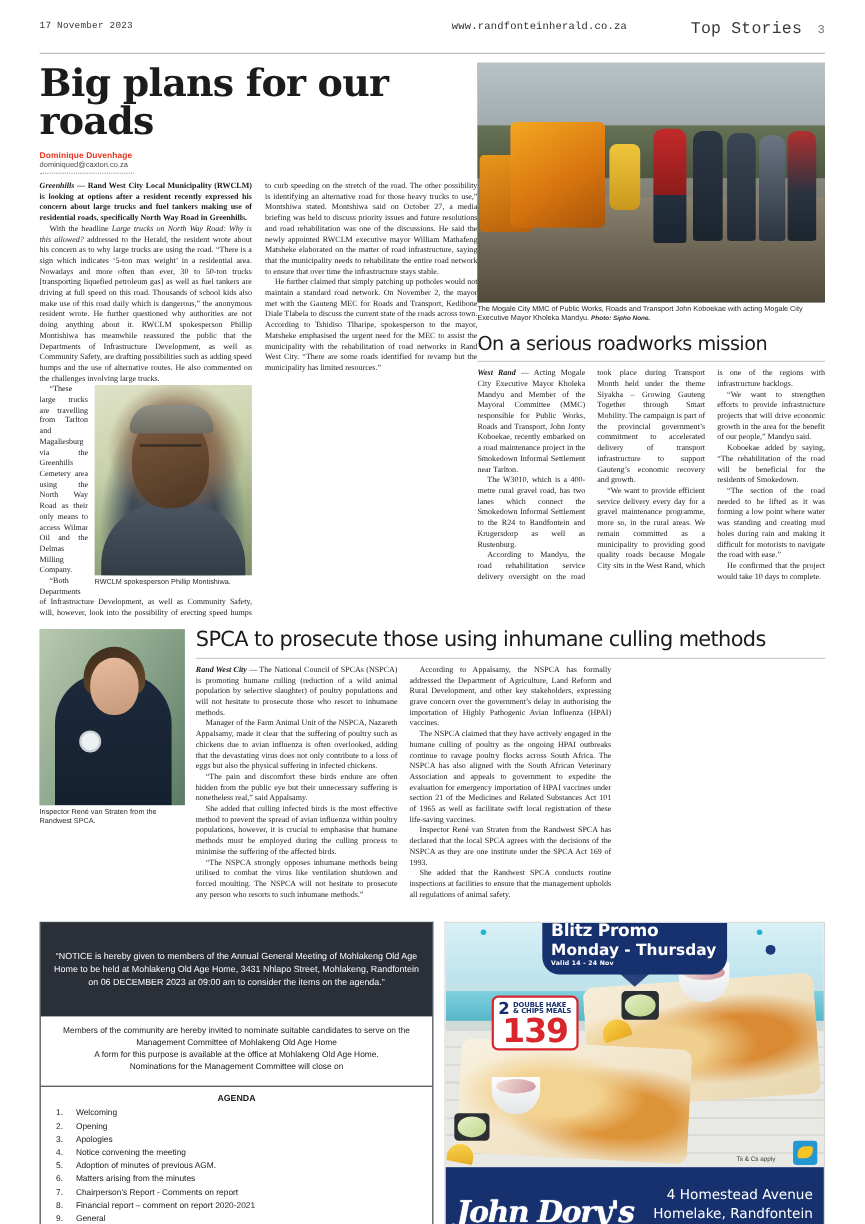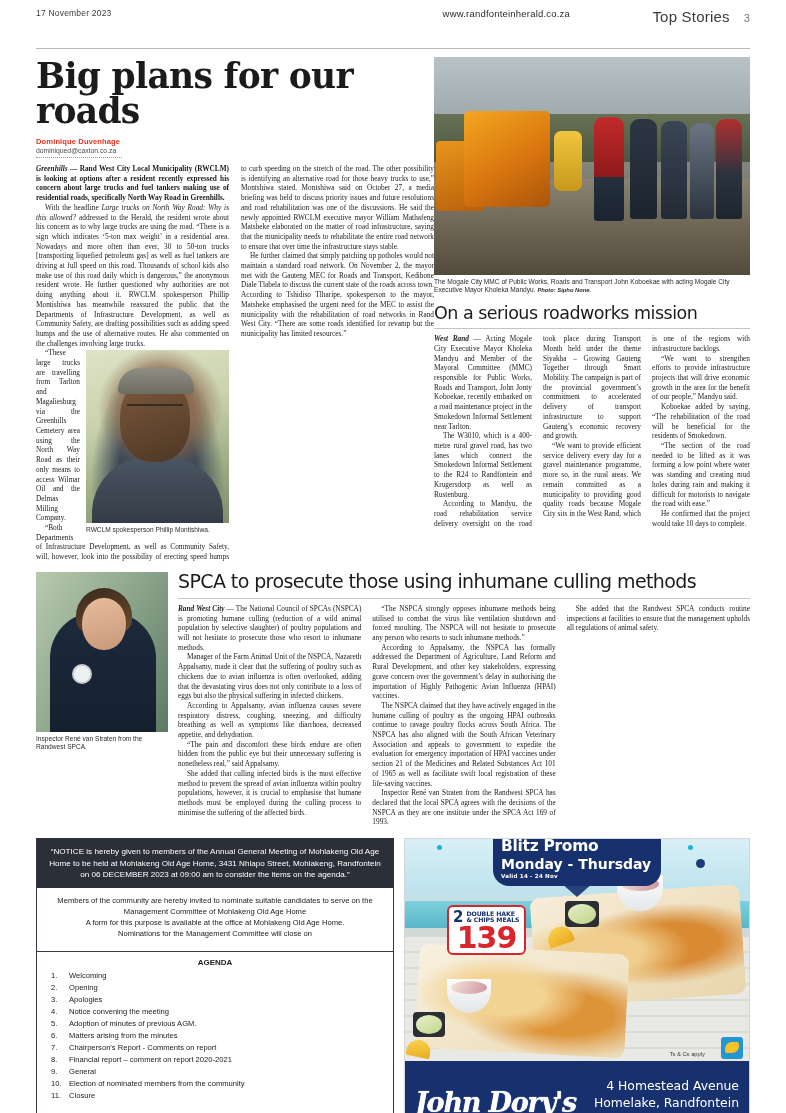--- a/index.html
+++ b/index.html
@@ -9,23 +9,23 @@
     background: #ffffff;
     font-family: "Liberation Serif", serif;
     color: #1a1a1a;
     overflow: hidden;
     position: relative;
   }
   .page { width: 786px; height: 1113px; position: relative; padding: 0 36px; }
 
   
   .masthead {
-    height: 44px; padding-top: 8px;
+    height: 44px; padding-top: 18px;
     display: flex; align-items: flex-start; justify-content: space-between;
-    font-family: Liberation Sans, sans-serif;
+    font-family: Liberation Mono, monospace;
     font-size: 8.5px; color: #3a3a3a; letter-spacing: .2px;
   }
   .mh-date { width: 180px; }
   .mh-url  { flex: 1; text-align: right; font-size: 9.5px; color: #2b2b2b; }
   .mh-right { width: 180px; text-align: right; display: flex; justify-content: flex-end; gap: 14px; align-items: baseline;}
   .mh-section { font-size: 15px; }
   .mh-page { font-size: 11px; color: #777; }
   .rule-top { border-top: 1px solid #b9b9b9; margin-top: 4px; }
 
   
@@ -153,21 +153,21 @@
   h2.spca-headline {
     font-family: "DejaVu Sans", sans-serif;
     font-size: 19px; font-weight: 400; letter-spacing: -0.6px;
     margin: 0 0 6px 0; color: #1b1b1b; line-height: 1.05;
   }
 
   
   .ads { display: flex; gap: 10px; margin-top: 10px; }
   .notice-ad { width: 358px; border: 1px solid #2e3440; background:#fff; }
   .notice-head {
-    background: #2b2f38; color: #ffffff; padding: 7px 12px;
+    background: #2b2f38; color: #ffffff; padding: 25px 12px;
     font-family: "Liberation Sans", sans-serif; font-size: 8.1px;
     line-height: 1.45; text-align: center;
   }
   .notice-body {
     padding: 7px 10px 6px 10px; text-align: center;
     font-family: "Liberation Sans", sans-serif; font-size: 7.6px; line-height: 1.45; color:#1a1a1a;
   }
   .notice-body p { margin: 0; }
   .agenda-sep { border-top: 1px solid #3a3a3a; margin: 6px 0 0 0; }
   .agenda-title {
@@ -368,21 +368,20 @@
       </div>
       <div class="caption">Inspector René van Straten from the Randwest SPCA.</div>
     </div>
 
     <div class="spca-body">
       <h2 class="spca-headline">SPCA to prosecute those using inhumane culling methods</h2>
       <div class="rule-thin"></div>
       <div class="cols3 bodytext" style="height:224px; margin-top:5px;">
         <p class="first"><span class="dek">Rand West City</span><span> — The National Council of SPCAs (NSPCA) is promoting humane culling (reduction of a wild animal population by selective slaughter) of poultry populations and will not hesitate to prosecute those who resort to inhumane methods.</span></p>
         <p>Manager of the Farm Animal Unit of the NSPCA, Nazareth Appalsamy, made it clear that the suffering of poultry such as chickens due to avian influenza is often overlooked, adding that the devastating virus does not only contribute to a loss of eggs but also the physical suffering in infected chickens.</p>
-        <p>According to Appalsamy, avian influenza causes severe respiratory distress, coughing, sneezing, and difficulty breathing as well as symptoms like diarrhoea, decreased appetite, and dehydration.</p>
         <p>“The pain and discomfort these birds endure are often hidden from the public eye but their unnecessary suffering is nonetheless real,” said Appalsamy.</p>
         <p>She added that culling infected birds is the most effective method to prevent the spread of avian influenza within poultry populations, however, it is crucial to emphasise that humane methods must be employed during the culling process to minimise the suffering of the affected birds.</p>
         <p>“The NSPCA strongly opposes inhumane methods being utilised to combat the virus like ventilation shutdown and forced moulting. The NSPCA will not hesitate to prosecute any person who resorts to such inhumane methods.”</p>
         <p>According to Appalsamy, the NSPCA has formally addressed the Department of Agriculture, Land Reform and Rural Development, and other key stakeholders, expressing grave concern over the government’s delay in authorising the importation of Highly Pathogenic Avian Influenza (HPAI) vaccines.</p>
         <p>The NSPCA claimed that they have actively engaged in the humane culling of poultry as the ongoing HPAI outbreaks continue to ravage poultry flocks across South Africa. The NSPCA has also aligned with the South African Veterinary Association and appeals to government to expedite the evaluation for emergency importation of HPAI vaccines under section 21 of the Medicines and Related Substances Act 101 of 1965 as well as facilitate swift local registration of these life-saving vaccines.</p>
         <p>Inspector René van Straten from the Randwest SPCA has declared that the local SPCA agrees with the decisions of the NSPCA as they are one institute under the SPCA Act 169 of 1993.</p>
         <p>She added that the Randwest SPCA conducts routine inspections at facilities to ensure that the management upholds all regulations of animal safety.</p>
       </div>
     </div>
   </div>

